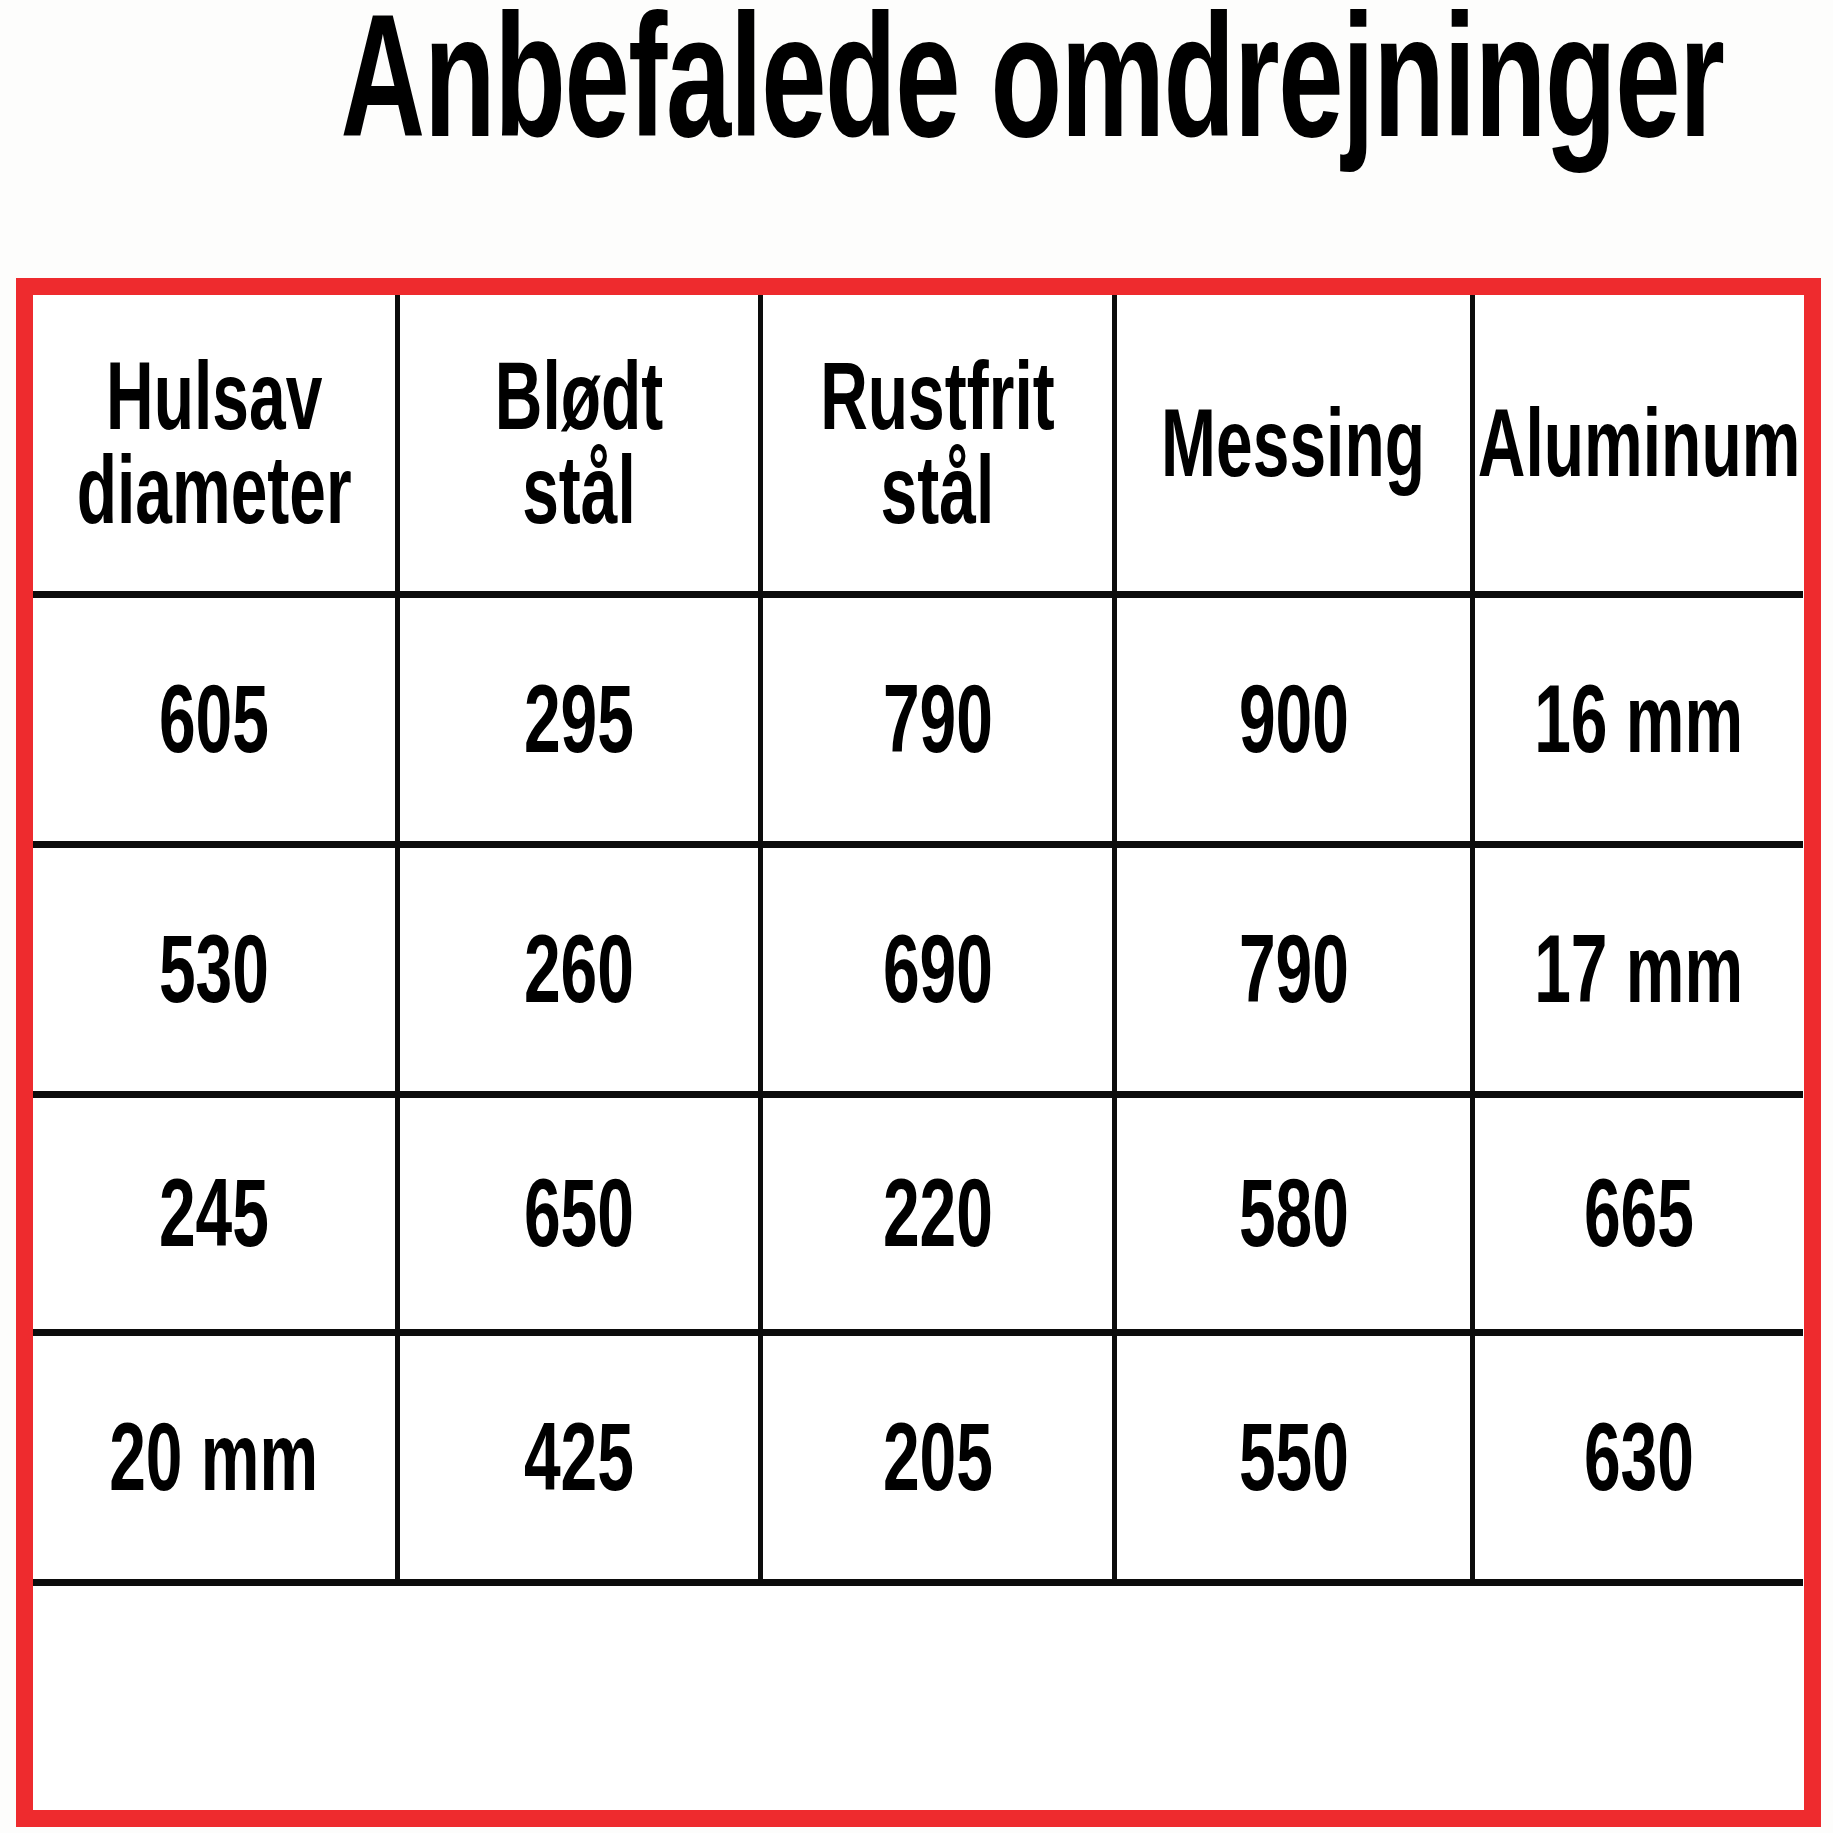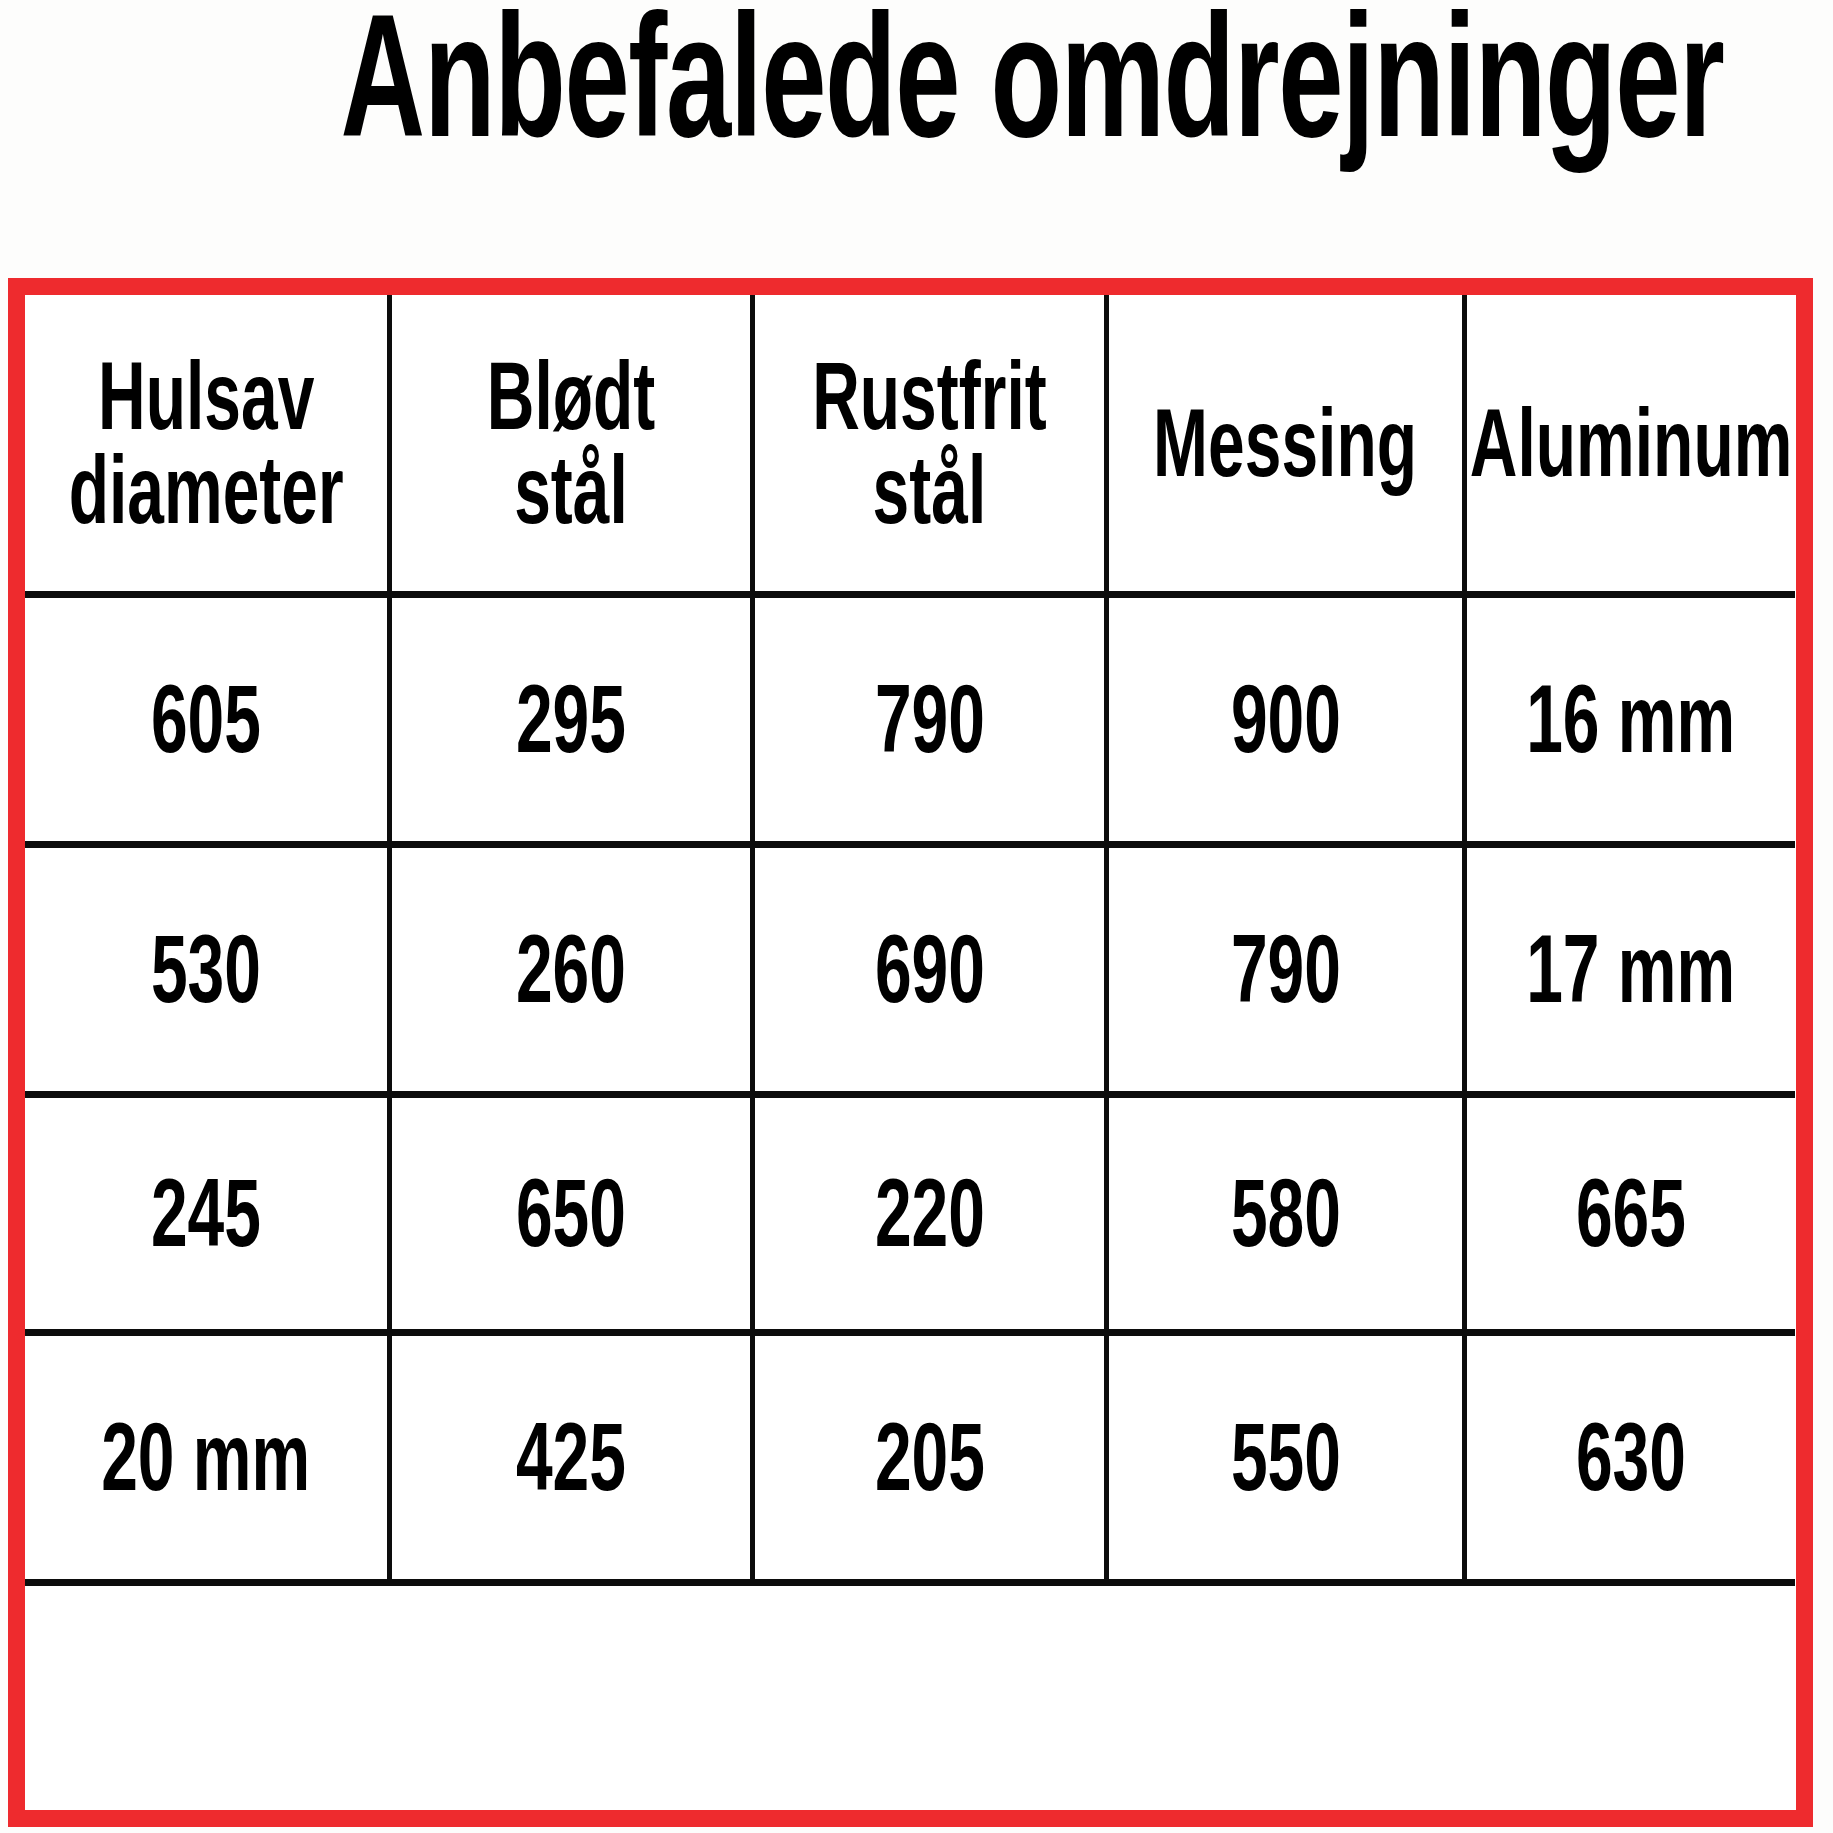--- a/index.html
+++ b/index.html
@@ -26,21 +26,21 @@
     line-height:1;
     margin-top:-24px;
     letter-spacing:-2px;
     transform:scaleX(0.67);
     transform-origin:center top;
     white-space:nowrap;
   }
 
   
   .grid {
-    position:absolute; left:8px; top:278px;
+    position:absolute; left:16px; top:278px;
     width:1805px; height:1549px;
     box-sizing:border-box;
     border:17px solid var(--red);
     background:#ffffff;
     display:grid;
     grid-template-columns:367px 363px 354px 358px 328px;
     grid-template-rows:303px 250px 250px 238px 250px 224px;
   }
   .cell {
     box-sizing:border-box;

